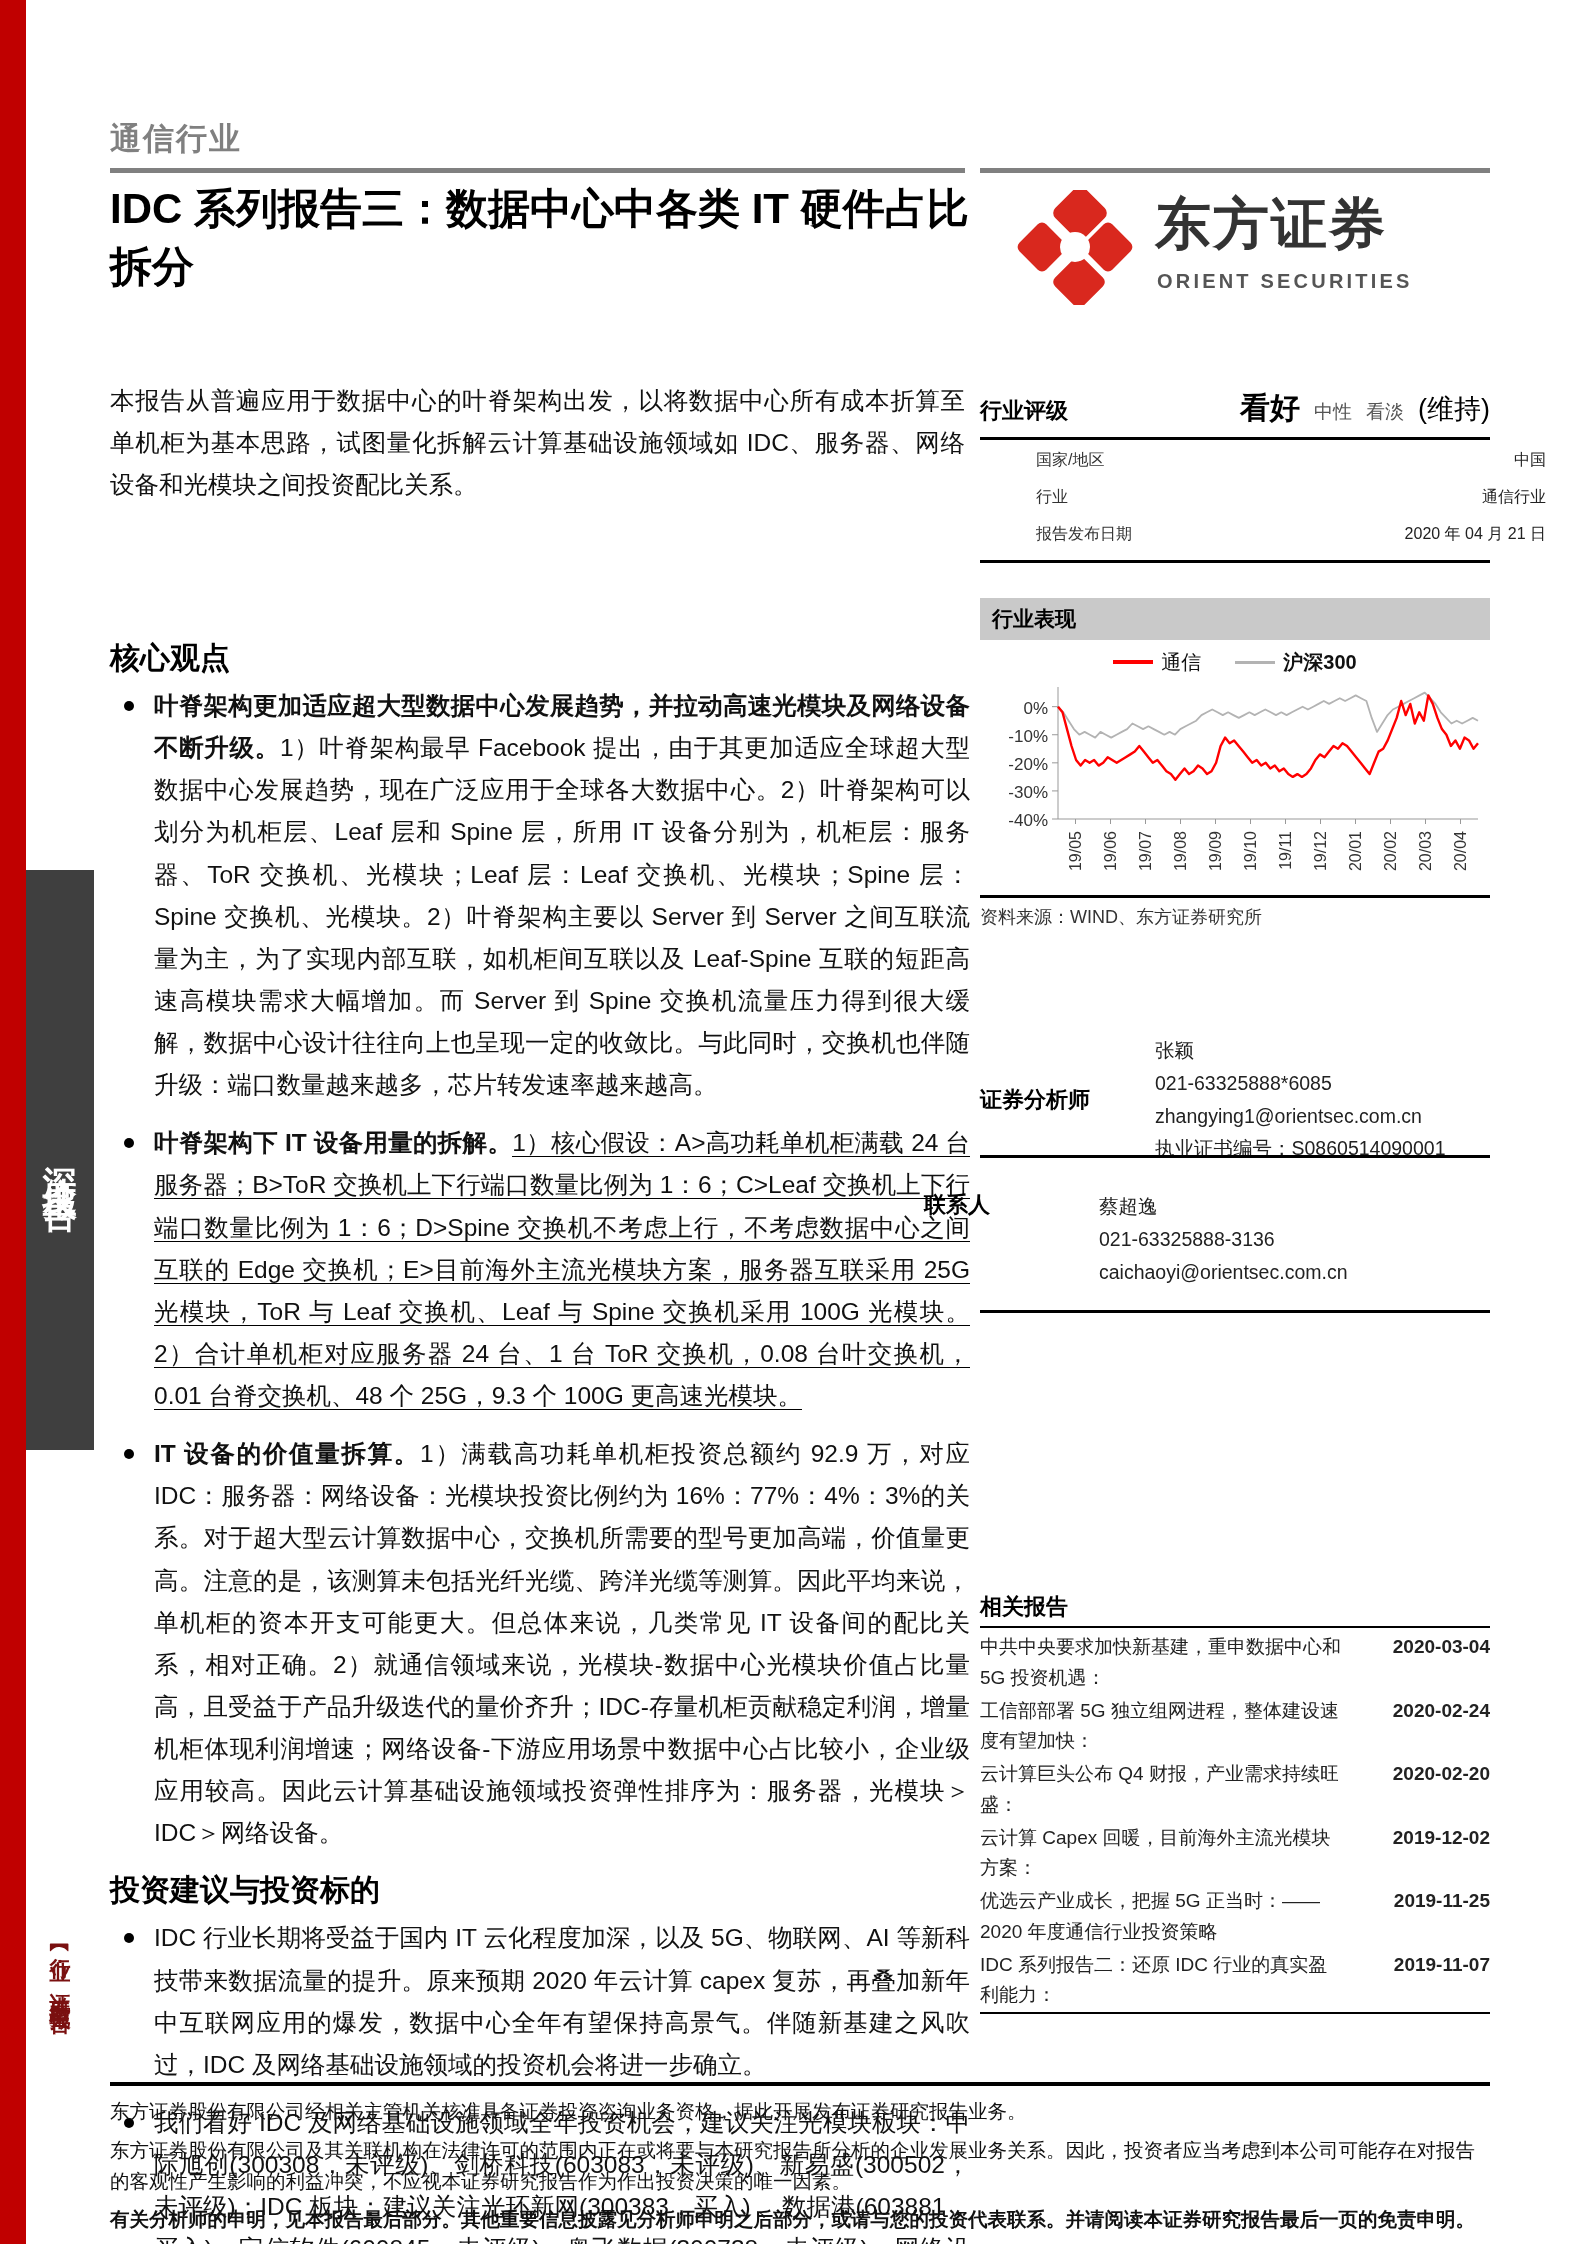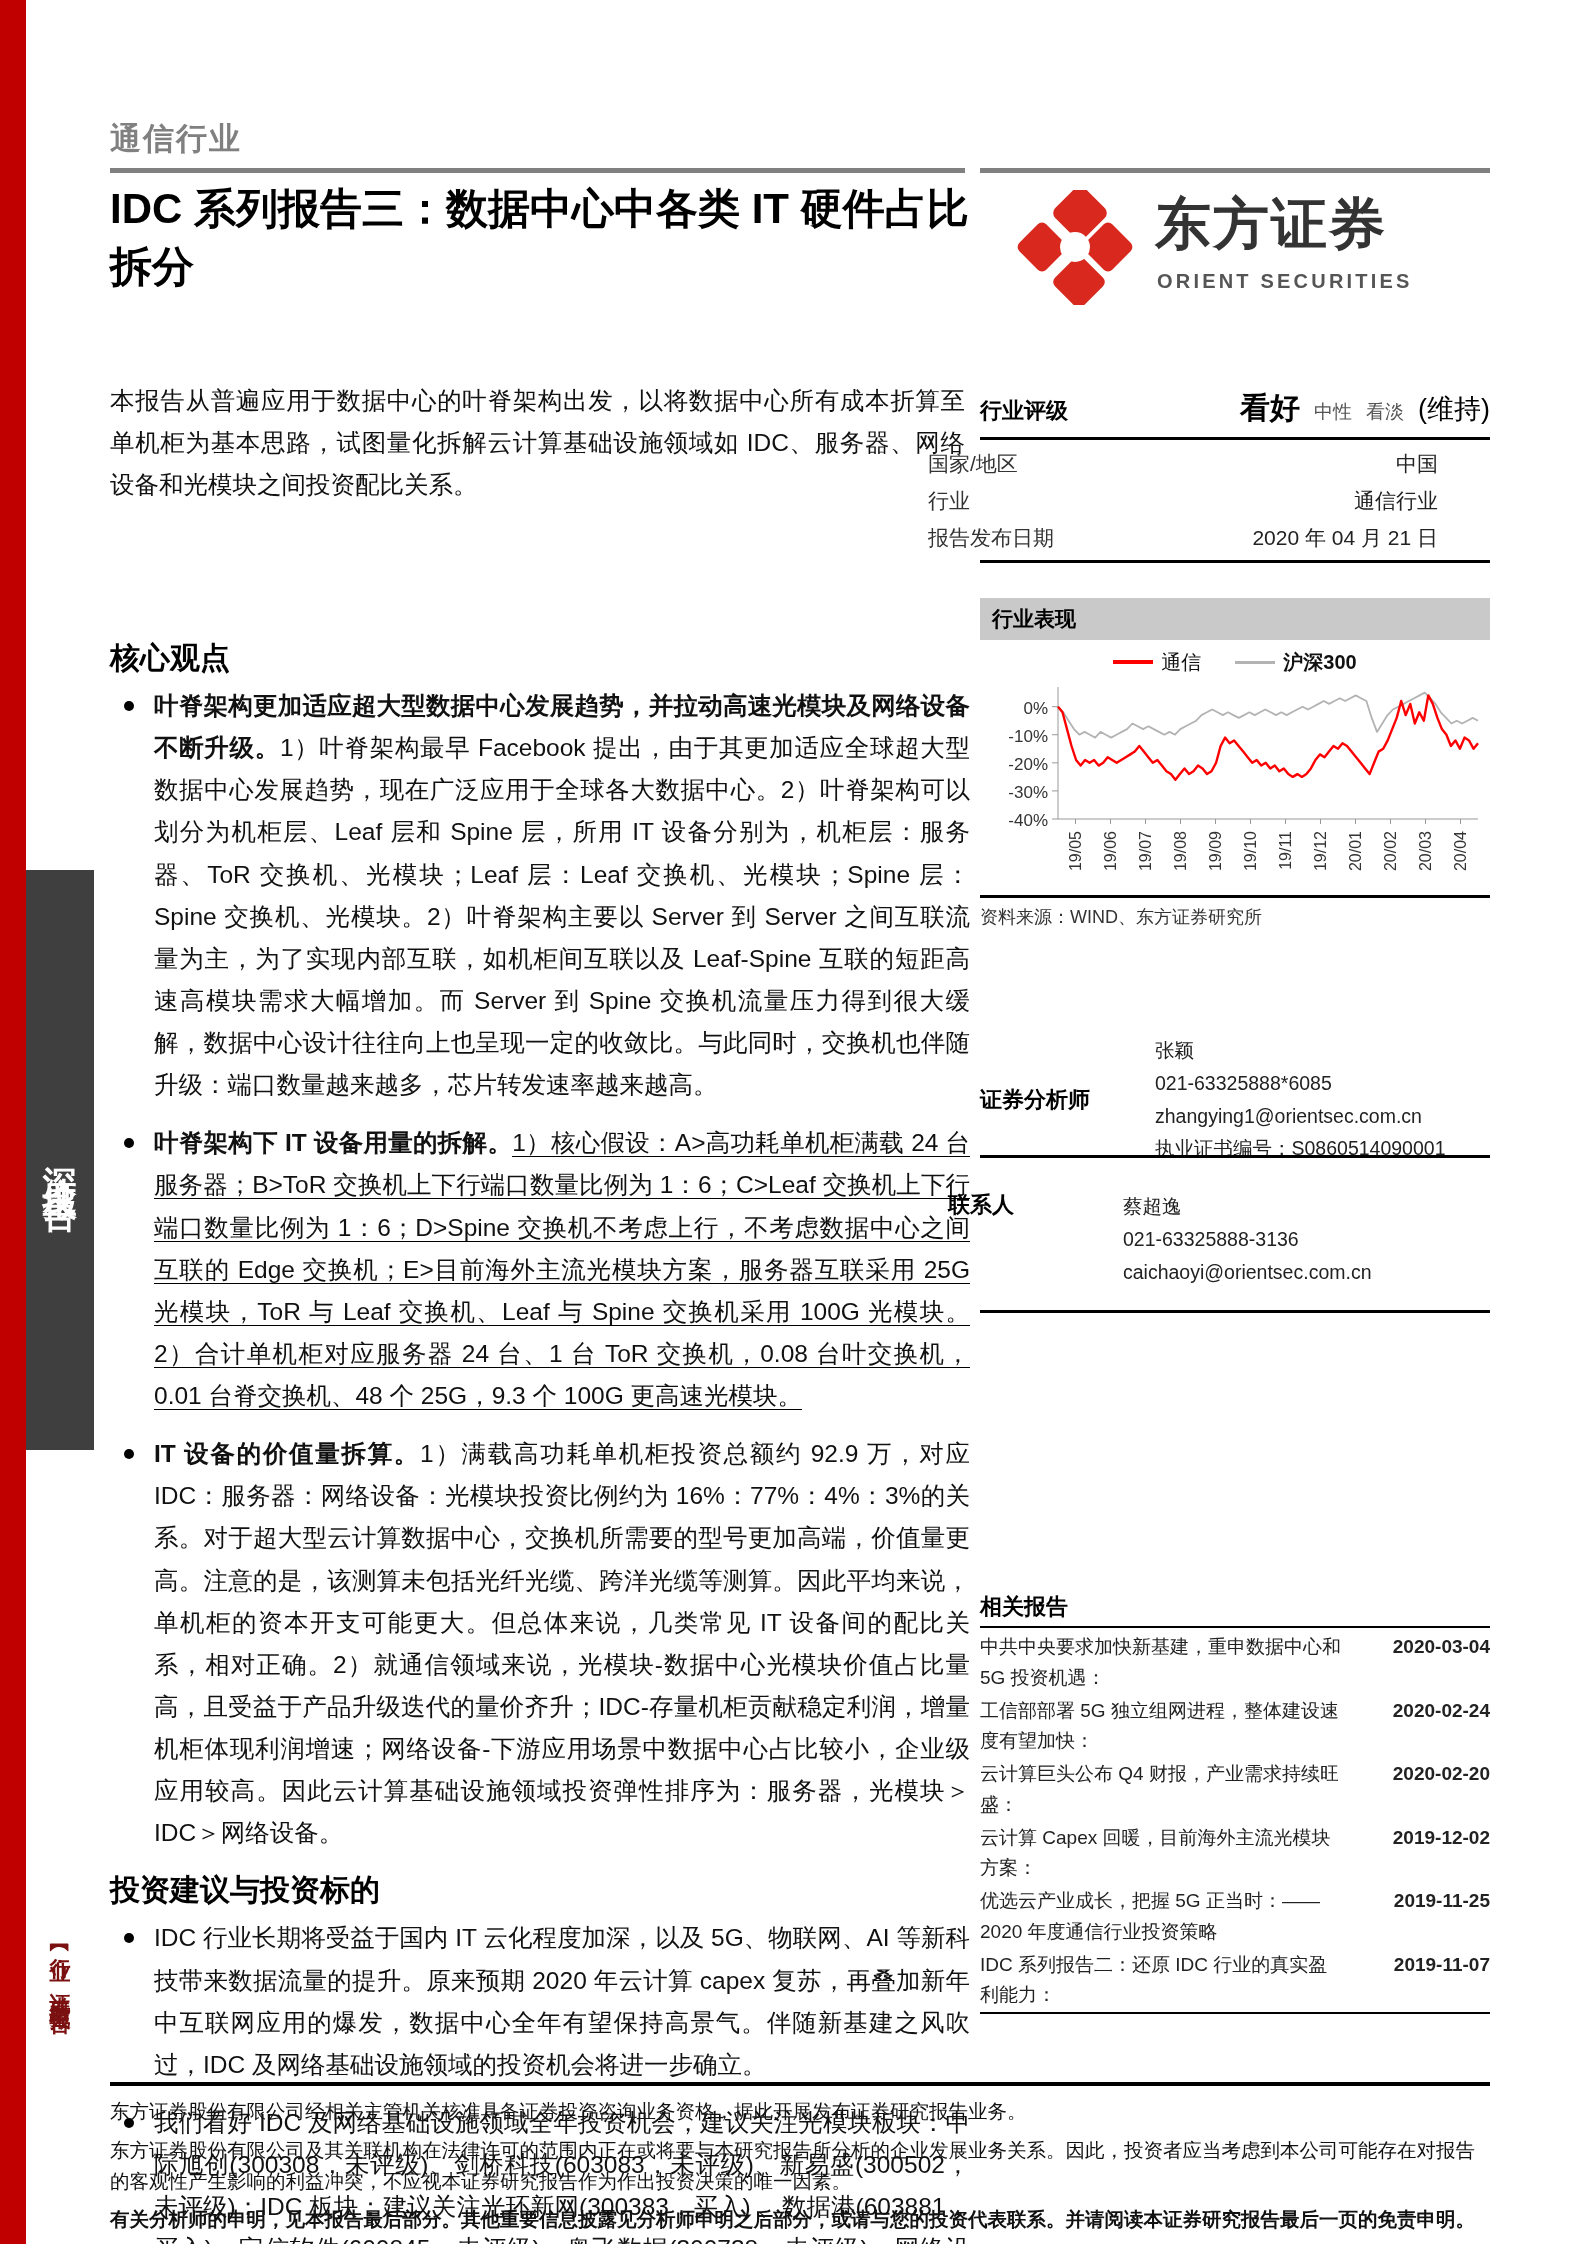--- a/index.html
+++ b/index.html
@@ -95,22 +95,22 @@
     position:absolute;left:980px;top:388px;width:510px;
     display:flex;align-items:baseline;
   }
   .rating-label{font-size:22px;font-weight:bold;color:#000;}
   .rating-vals{margin-left:auto;display:flex;align-items:baseline;gap:14px;}
   .rv-strong{font-size:30px;font-weight:bold;color:#000;}
   .rv-dim{font-size:19px;color:#555;}
   .rv-paren{font-size:27px;font-weight:normal;color:#000;}
   .hr-thick{position:absolute;left:980px;width:510px;height:3px;background:#000;}
   .kv{
-    position:absolute;left:928px;width:510px;display:flex;
-    font-size:21px;color:#222;
+    position:absolute;left:1036px;width:510px;display:flex;
+    font-size:16px;color:#222;
   }
   .kv .k{color:#333;}
   .kv .v{margin-left:auto;}
 
   .perf-head{
     position:absolute;left:980px;top:598px;width:510px;height:42px;
     background:#c9c9c9;display:flex;align-items:center;
   }
   .perf-head span{margin-left:12px;font-size:21px;font-weight:bold;color:#000;}
 
@@ -292,21 +292,21 @@
     <div class="sec-label" style="width:150px">证券分析师</div>
     <div style="flex:1">
       <div class="an-line">张颖</div>
       <div class="an-line">021-63325888*6085</div>
       <div class="an-line">zhangying1@orientsec.com.cn</div>
       <div class="an-line">执业证书编号：S0860514090001</div>
     </div>
   </div>
   <div class="hr-thick" style="top:1155px"></div>
 
-  <div style="position:absolute;left:948px;top:1190px;width:510px;display:flex;">
+  <div style="position:absolute;left:924px;top:1190px;width:510px;display:flex;">
     <div class="sec-label" style="width:150px">联系人</div>
     <div style="flex:1">
       <div class="an-line">蔡超逸</div>
       <div class="an-line">021-63325888-3136</div>
       <div class="an-line">caichaoyi@orientsec.com.cn</div>
     </div>
   </div>
   <div class="hr-thick" style="top:1310px"></div>
 
   <div class="rel-head">相关报告</div>

